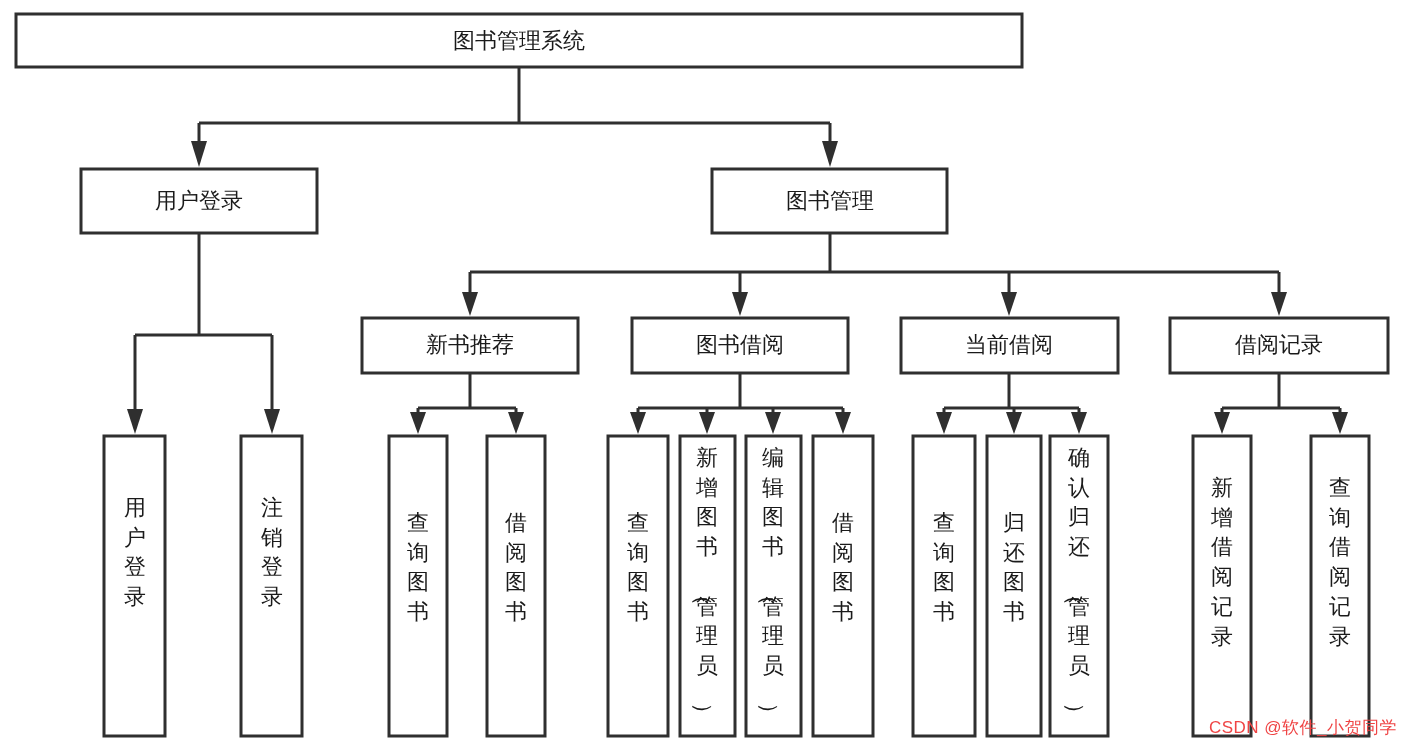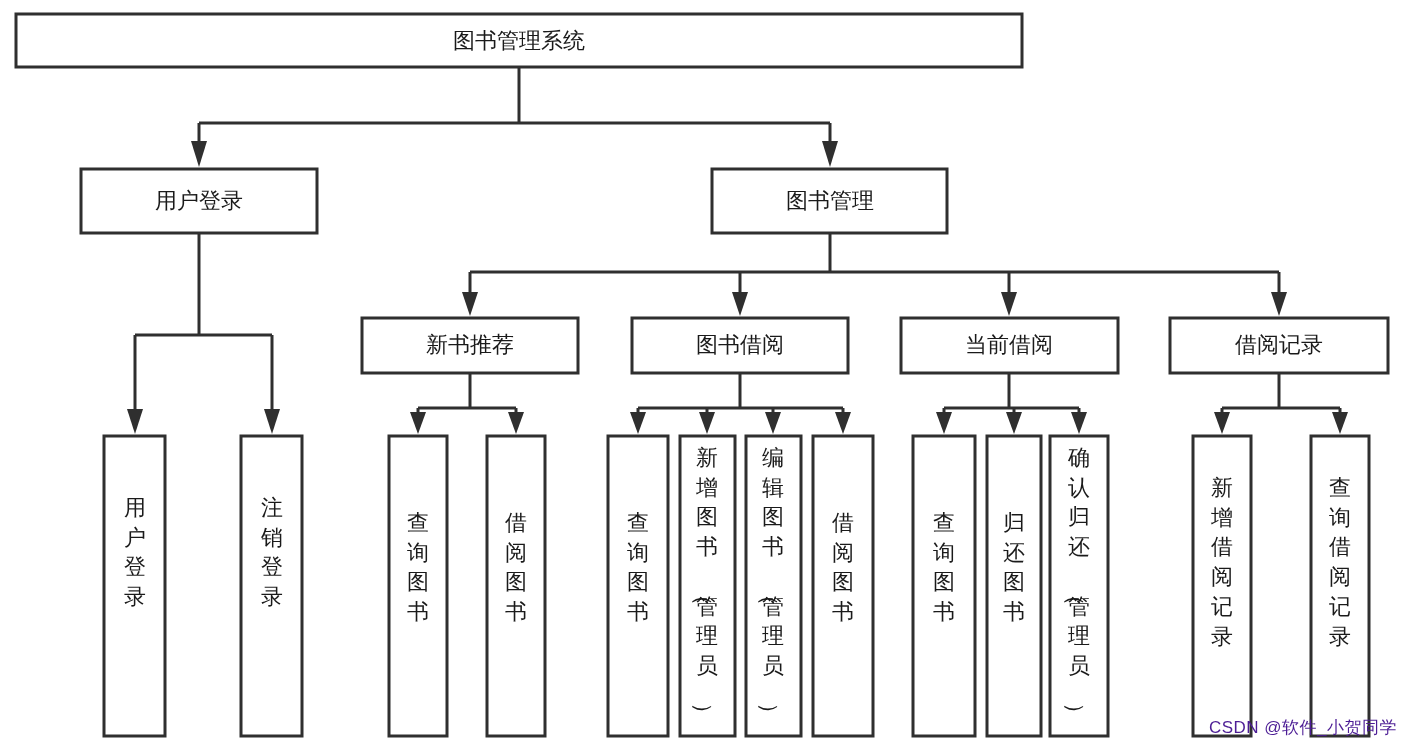--- a/index.html
+++ b/index.html
@@ -53,21 +53,21 @@
     font-size: 22px;
     fill: #1a1a1a;
     text-anchor: middle;
   }
   .watermark-text {
     position: absolute;
     right: 8px;
     bottom: 8px;
     font-family: "Liberation Sans", "DejaVu Sans", sans-serif;
     font-size: 17px;
-    color: #4c1d95;
+    color: #ef4444;
     white-space: nowrap;
     letter-spacing: 0.5px;
   }
 </style>
 </head>
 <body>
 
 <div id="diagram-root">
   <svg class="diagram-svg" viewBox="0 0 1405 747" xmlns="http://www.w3.org/2000/svg">
 

